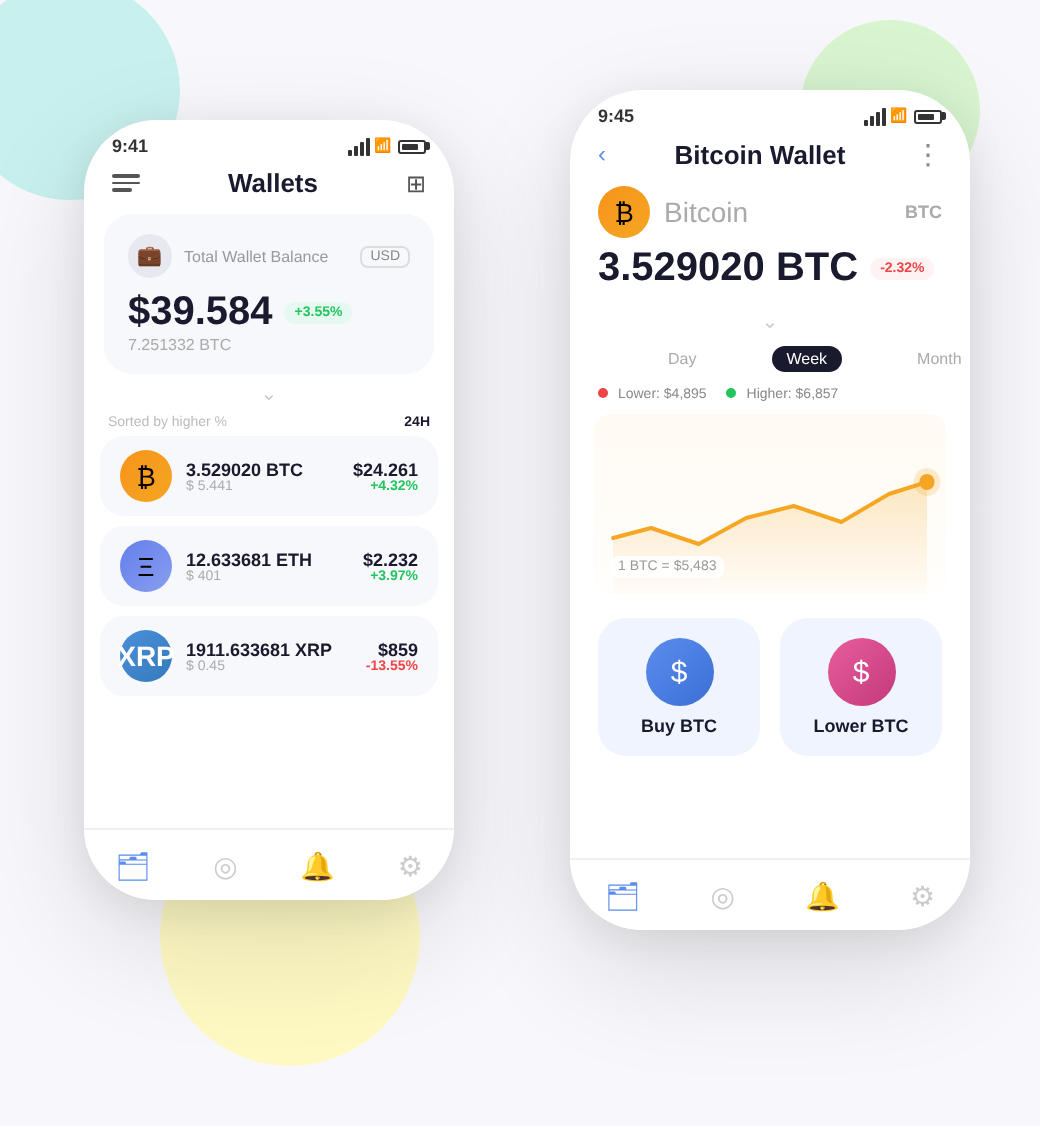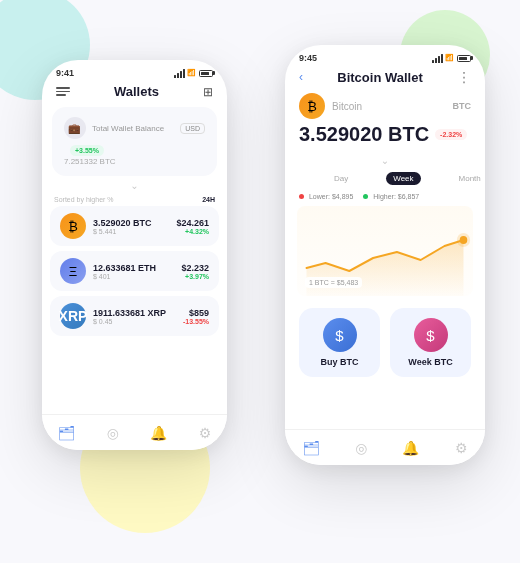--- a/index.html
+++ b/index.html
@@ -295,21 +295,21 @@
     .btc-header {
       padding: 4px 14px 8px;
     }
     .btc-coin-row {
       display: flex;
       align-items: center;
       justify-content: space-between;
       margin-bottom: 4px;
     }
     .btc-coin-left { display: flex; align-items: center; gap: 7px; }
-    .btc-label { font-size: 10px; color: #aaa; }
+    .btc-label { font-size: 14px; color: #aaa; }
     .btc-tag { font-size: 9px; color: #aaa; font-weight: 600; }
     .btc-amount {
       font-size: 20px;
       font-weight: 700;
       color: #1a1a2e;
       line-height: 1.1;
     }
     .btc-usd-sub { font-size: 8px; color: #aaa; margin-top: 1px; }
 
     
@@ -442,20 +442,21 @@
 
     <div class="wallet-card">
       <div class="wallet-card-header">
         <div class="wallet-card-left">
           <div class="wallet-icon-circle">💼</div>
           <span class="wallet-card-label">Total Wallet Balance</span>
         </div>
         <div class="usd-badge">USD</div>
       </div>
       <div style="display:flex;align-items:center;">
+        <span class="wallet-balance">$39.584</span>
         <span class="badge-green">+3.55%</span>
       </div>
       <div class="wallet-btc-sub">7.251332 BTC</div>
     </div>
 
     <div class="chevron">⌄</div>
 
     <div class="sorted-bar">
       <span>Sorted by higher %</span>
       <span style="color:#1a1a2e;font-weight:700;">24H</span>
@@ -593,21 +594,21 @@
       <div class="chart-price-label">1 BTC = $5,483</div>
     </div>
 
     <div class="action-buttons">
       <div class="action-btn">
         <div class="action-btn-icon action-btn-icon-buy">$</div>
         <span class="action-btn-label">Buy BTC</span>
       </div>
       <div class="action-btn">
         <div class="action-btn-icon action-btn-icon-sell">$</div>
-        <span class="action-btn-label">Week BTC</span>
+        <span class="action-btn-label">Lower BTC</span>
       </div>
     </div>
 
     <div class="bottom-nav">
       <span class="nav-icon active">🗂</span>
       <span class="nav-icon">◎</span>
       <span class="nav-icon">🔔</span>
       <span class="nav-icon">⚙</span>
     </div>
   </div>

